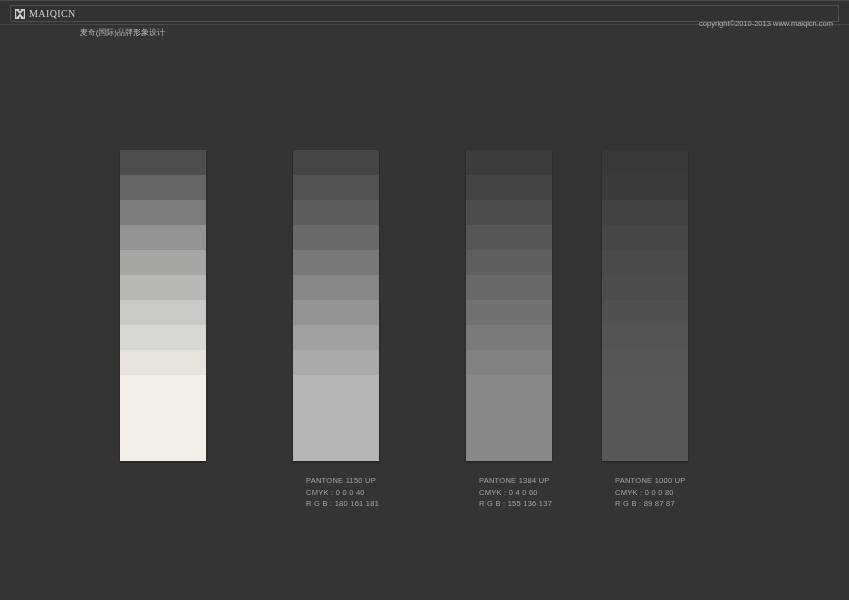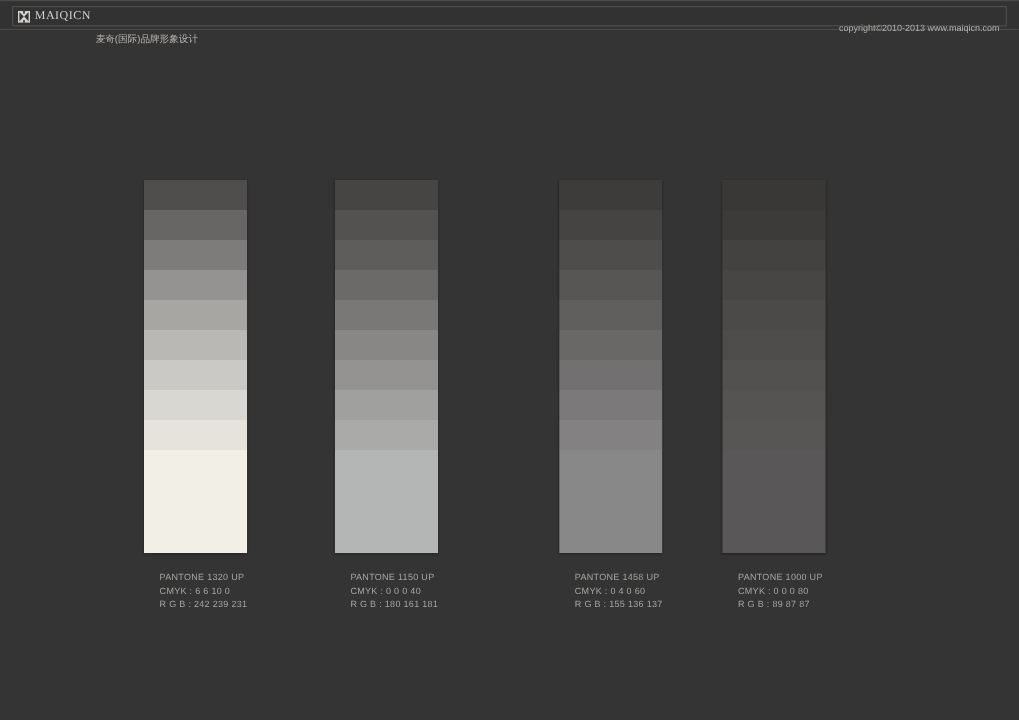--- a/index.html
+++ b/index.html
@@ -98,28 +98,23 @@
         <div class="band" style="background: rgb(103, 102, 100);"></div>
         <div class="band" style="background: rgb(125, 124, 122);"></div>
         <div class="band" style="background: rgb(148, 147, 145);"></div>
         <div class="band" style="background: rgb(167, 166, 163);"></div>
         <div class="band" style="background: rgb(185, 184, 180);"></div>
         <div class="band" style="background: rgb(203, 201, 197);"></div>
         <div class="band" style="background: rgb(217, 215, 210);"></div>
         <div class="band" style="background: rgb(230, 227, 221);"></div>
         <div class="band base" style="background: rgb(242, 239, 231);"></div>
       </div>
-    <div class="caption">
-      <div>PANTONE 1320 UP</div>
-      <div>CMYK : 6 6 10 0</div>
-      <div>R G B : 242 239 231</div>
-    </div>
   </div>
 
-  <div class="swatch-col" style="left: 279px;">
+  <div class="swatch-col" style="left: 293px;">
     <div class="ramp">
         <div class="band" style="background: rgb(70, 69, 67);"></div>
         <div class="band" style="background: rgb(84, 82, 80);"></div>
         <div class="band" style="background: rgb(95, 93, 92);"></div>
         <div class="band" style="background: rgb(108, 106, 105);"></div>
         <div class="band" style="background: rgb(122, 120, 119);"></div>
         <div class="band" style="background: rgb(136, 135, 133);"></div>
         <div class="band" style="background: rgb(148, 147, 146);"></div>
         <div class="band" style="background: rgb(160, 160, 158);"></div>
         <div class="band" style="background: rgb(170, 170, 168);"></div>
@@ -139,21 +134,21 @@
         <div class="band" style="background: rgb(79, 77, 76);"></div>
         <div class="band" style="background: rgb(88, 86, 85);"></div>
         <div class="band" style="background: rgb(97, 95, 94);"></div>
         <div class="band" style="background: rgb(106, 104, 103);"></div>
         <div class="band" style="background: rgb(114, 112, 112);"></div>
         <div class="band" style="background: rgb(123, 121, 121);"></div>
         <div class="band" style="background: rgb(131, 129, 130);"></div>
         <div class="band base" style="background: rgb(136, 136, 137);"></div>
       </div>
     <div class="caption">
-      <div>PANTONE 1458 UP</div>
+      <div>PANTONE 1384 UP</div>
       <div>CMYK : 0 4 0 60</div>
       <div>R G B : 155 136 137</div>
     </div>
   </div>
 
   <div class="swatch-col" style="left: 602px;">
     <div class="ramp">
         <div class="band" style="background: rgb(57, 56, 54);"></div>
         <div class="band" style="background: rgb(60, 59, 57);"></div>
         <div class="band" style="background: rgb(67, 66, 64);"></div>

